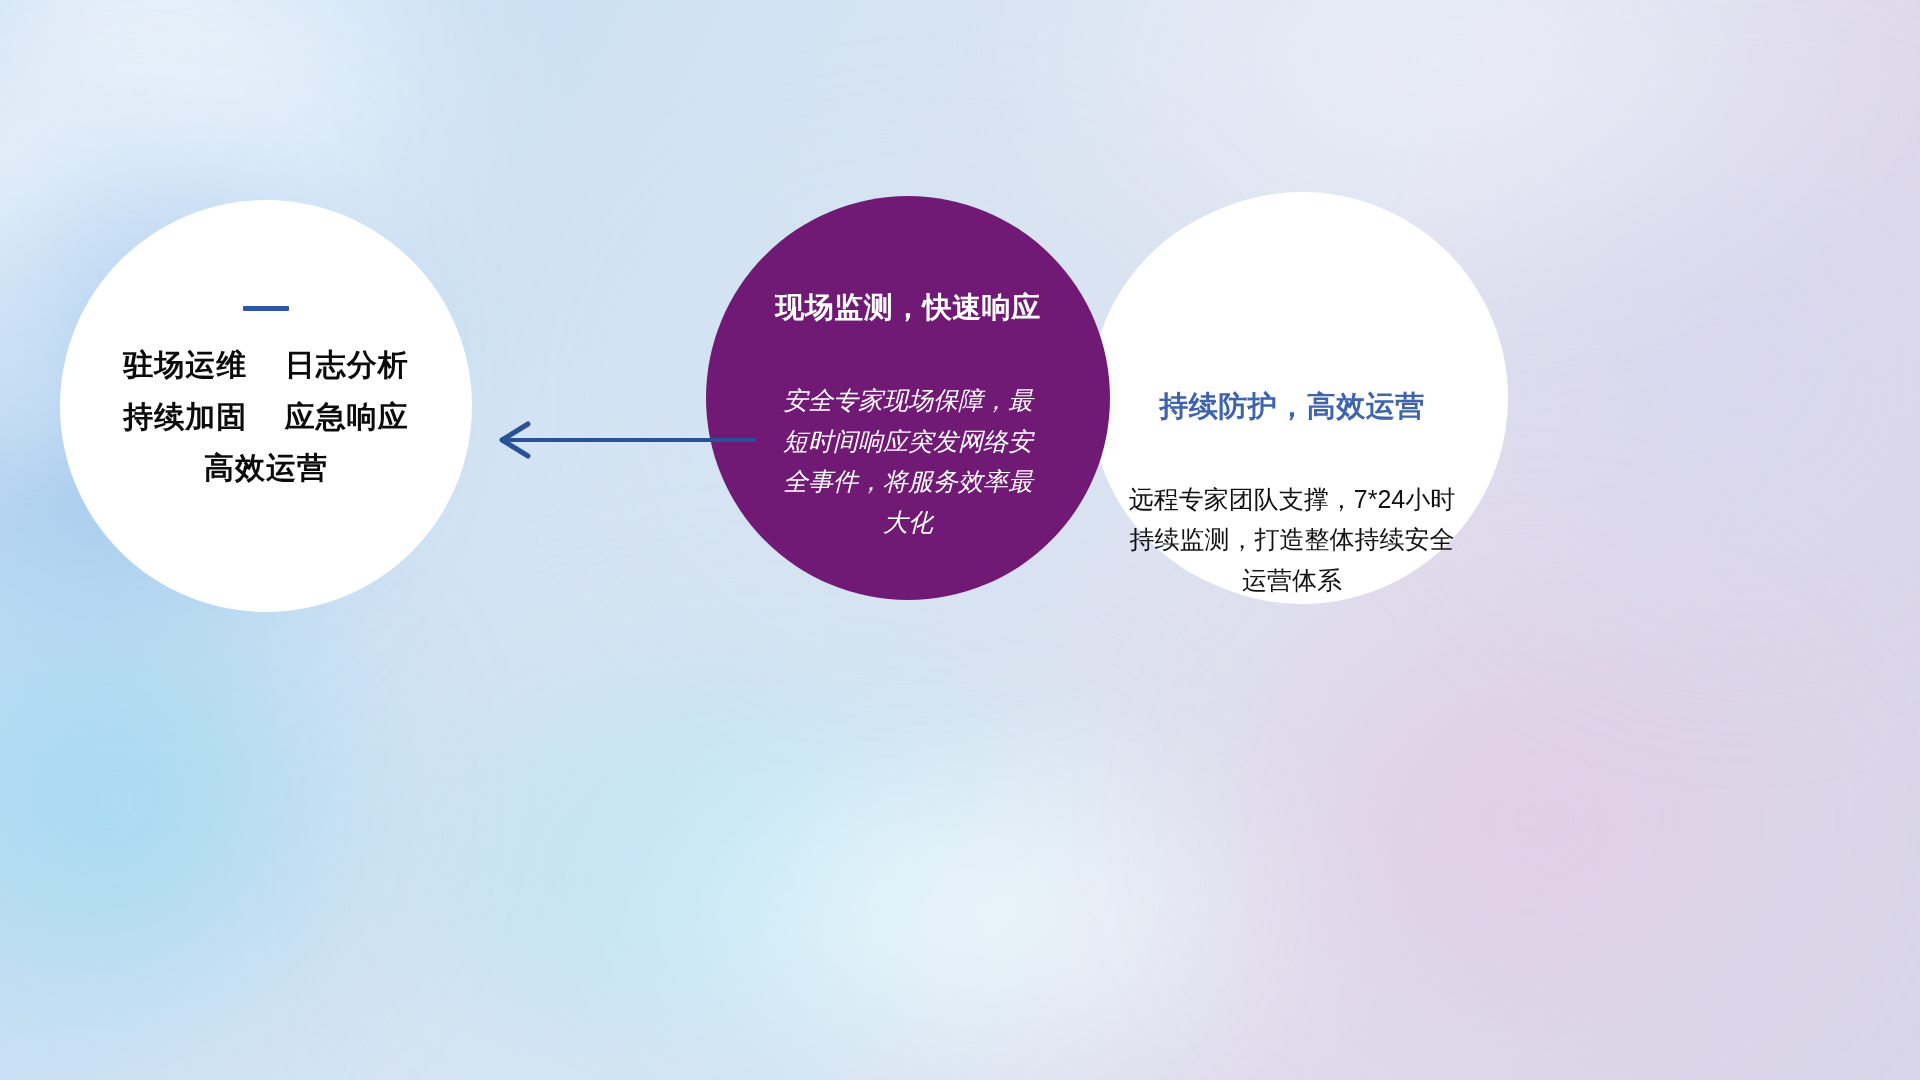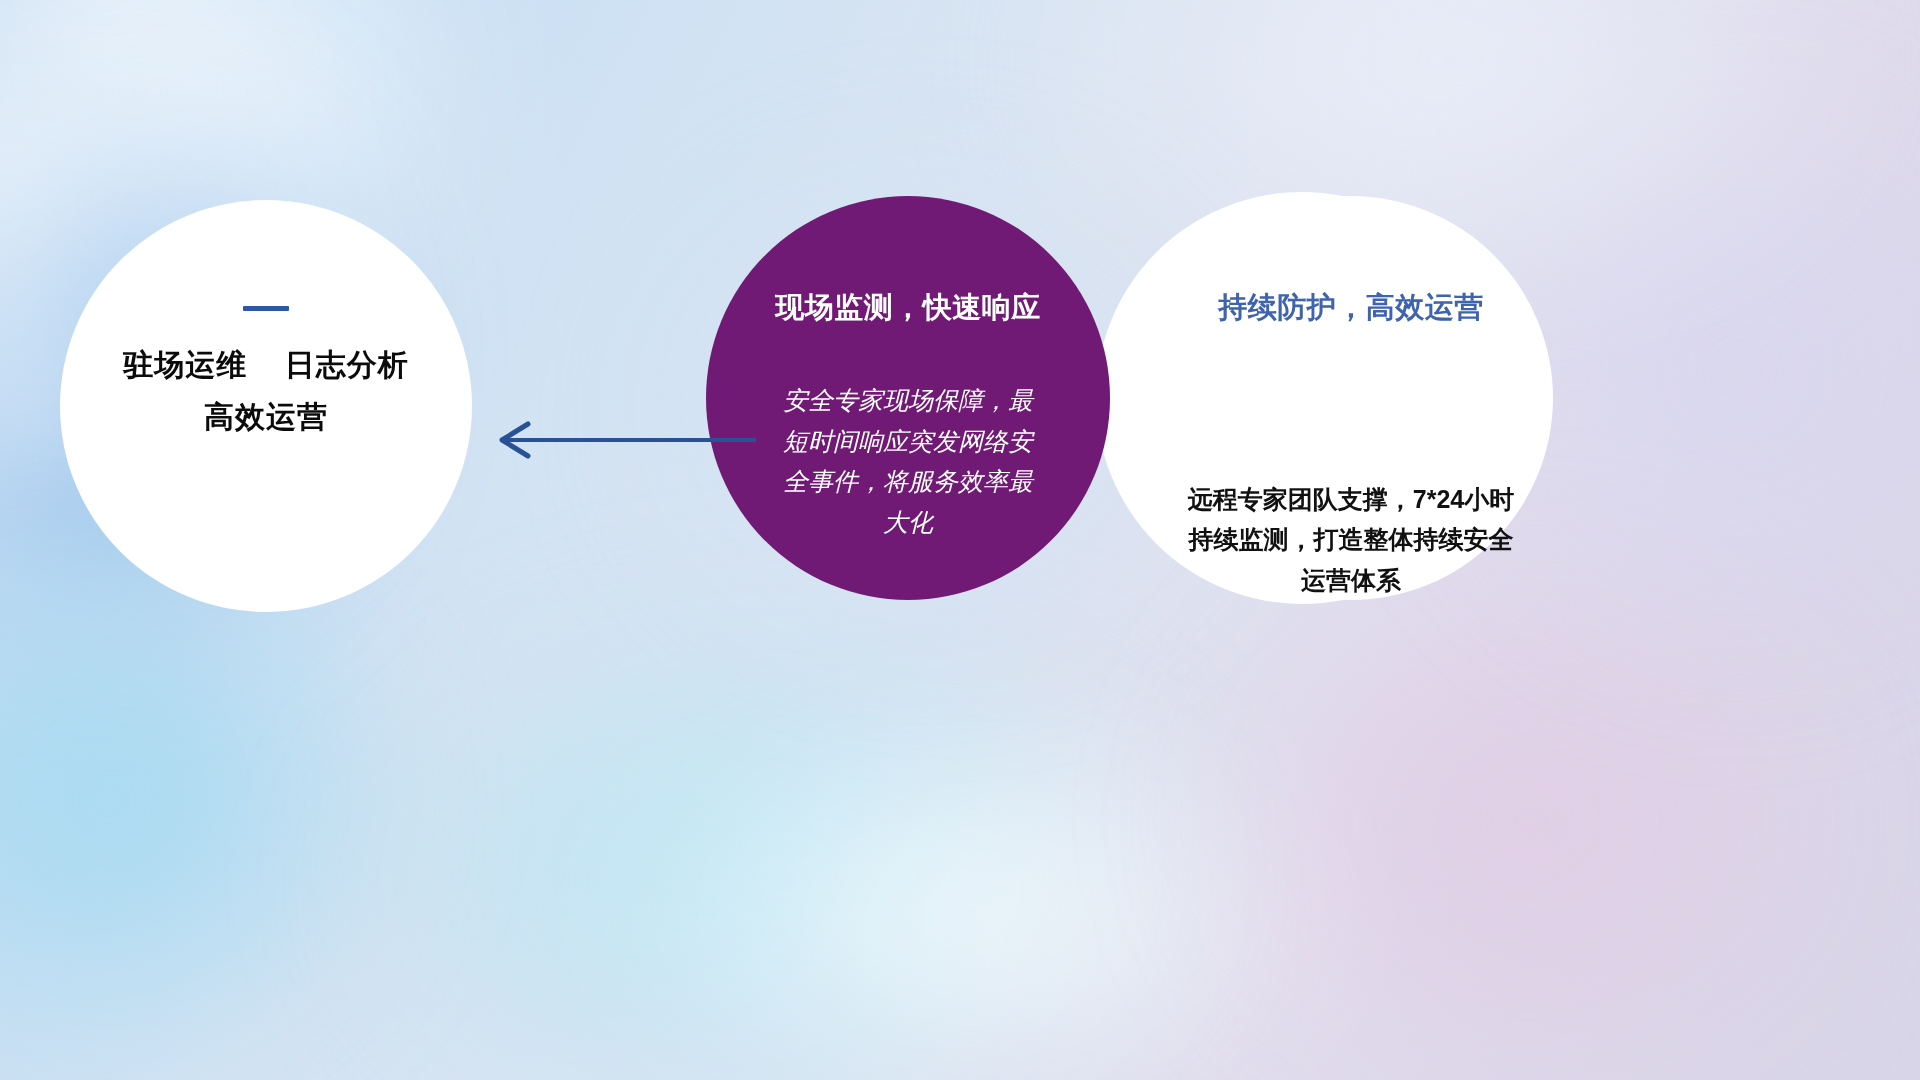--- a/index.html
+++ b/index.html
@@ -162,26 +162,26 @@
     font-size: 25px;
     line-height: 1.62;
     text-align: center;
     width: 258px;
     font-weight: 400;
     font-style: italic;
   }
 
   
   #circle-right {
-    left: 1149px;
+    left: 1090px;
     top: 196px;
     width: 404px;
     height: 404px;
     background: #ffffff;
-    justify-content: space-between;
+    justify-content: flex-end;
     padding-top: 92px;
     z-index: 2;
   }
   
   #circle-right-disc {
     position: absolute;
     left: 1096px;
     top: 192px;
     width: 412px;
     height: 412px;
@@ -196,22 +196,21 @@
     letter-spacing: 0.5px;
     white-space: nowrap;
     margin-bottom: 52px;
   }
   .right-body {
     color: #111111;
     font-size: 25px;
     line-height: 1.62;
     text-align: center;
     width: 330px;
-    font-weight: 700;
-    margin-top: 38px;
+    font-weight: 400;
   }
 
   
   #arrow {
     position: absolute;
     left: 470px;
     top: 410px;
     width: 290px;
     height: 60px;
     z-index: 4;
@@ -233,20 +232,21 @@
   <div class="bg-glow glow-topright"></div>
   <div class="bg-glow glow-midsoft"></div>
   <div class="bg-streak"></div>
 
   <div id="circle-right-disc"></div>
 
   <div id="circle-left" class="circle">
     <div class="accent-dash"></div>
     <div class="left-lines">
       <div class="left-line">驻场运维    日志分析</div>
+      <div class="left-line">持续加固    应急响应</div>
       <div class="left-line">高效运营</div>
     </div>
   </div>
 
   <div id="circle-right" class="circle">
     <div class="right-title">持续防护，高效运营</div>
     <div class="right-body">远程专家团队支撑，7*24小时持续监测，打造整体持续安全运营体系</div>
   </div>
 
   <div id="circle-blue" class="circle">

